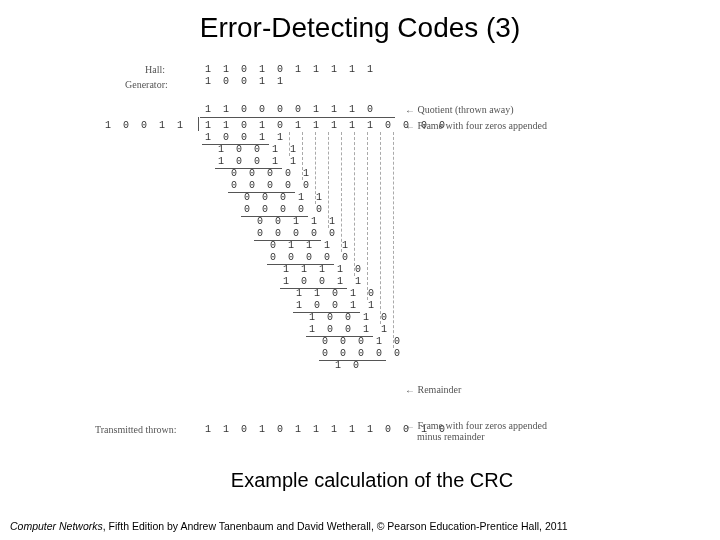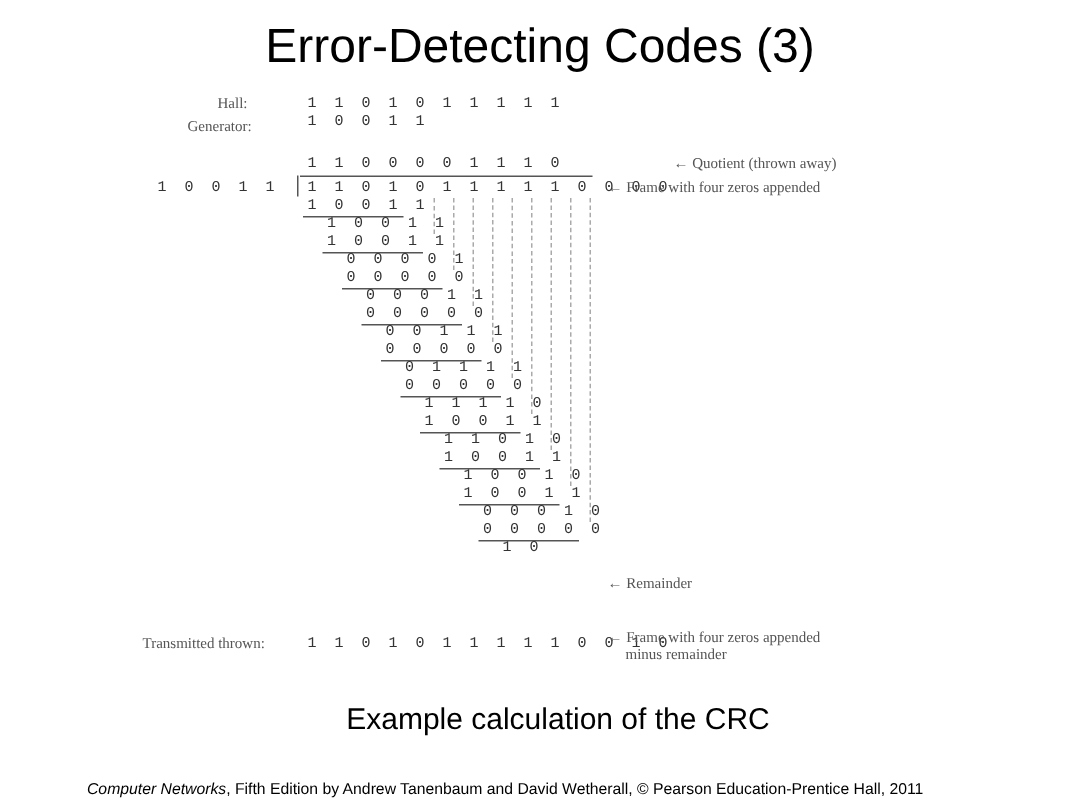--- a/index.html
+++ b/index.html
@@ -7,21 +7,21 @@
     padding: 0;
     width: 720px;
     height: 540px;
     font-family: Arial, Helvetica, sans-serif;
     background: #fff;
     position: relative;
     overflow: hidden;
   }
   .title {
     text-align: center;
-    font-size: 32px;
+    font-size: 28px;
     font-weight: normal;
     margin-top: 12px;
     color: #000;
   }
   .fig {
     position: absolute;
     left: 95px;
     top: 64px;
     width: 530px;
     font-family: "Times New Roman", serif;
@@ -43,37 +43,37 @@
     padding-left: 12px;
   }
   .footer {
     position: absolute;
     bottom: 8px;
     left: 10px;
     right: 10px;
     font-size: 10.5px;
     color: #000;
   }
-  .footer .book { font-style: italic; margin-left: 48px; }
+  .footer .book { font-style: italic; }
 </style>
 </head>
 <body>
 
 <div class="title">Error-Detecting Codes (3)</div>
 
 <div class="fig">
 
   <div class="row label" style="left:50px; top:0;">Hall:</div>
   <div class="row bits" style="left:110px; top:0;">1 1 0 1 0 1 1 1 1 1</div>
 
   <div class="row label" style="left:30px; top:15px;">Generator:</div>
   <div class="row bits" style="left:110px; top:12px;">1 0 0 1 1</div>
 
   <div class="row bits" style="left:110px; top:40px;">1 1 0 0 0 0 1 1 1 0</div>
-  <div class="row label" style="left:310px; top:40px;margin-left:44px;">← <span>Quotient (thrown away)</span></div>
+  <div class="row label" style="left:310px; top:40px;">← <span>Quotient (thrown away)</span></div>
 
   <div class="hr" style="left:105px; top:53px; width:195px;"></div>
   <div style="position:absolute; left:103px; top:53px; height:14px; border-left:1px solid #555;"></div>
 
   <div class="row bits" style="left:10px; top:56px;">1 0 0 1 1</div>
   <div class="row bits" style="left:110px; top:56px;">1 1 0 1 0 1 1 1 1 1 0 0 0 0</div>
   <div class="row label" style="left:310px; top:56px;">← <span>Frame with four zeros appended</span></div>
 
   <div class="vr" style="left:194px; top:68px; height:24px;"></div>
   <div class="vr" style="left:207px; top:68px; height:48px;"></div>

